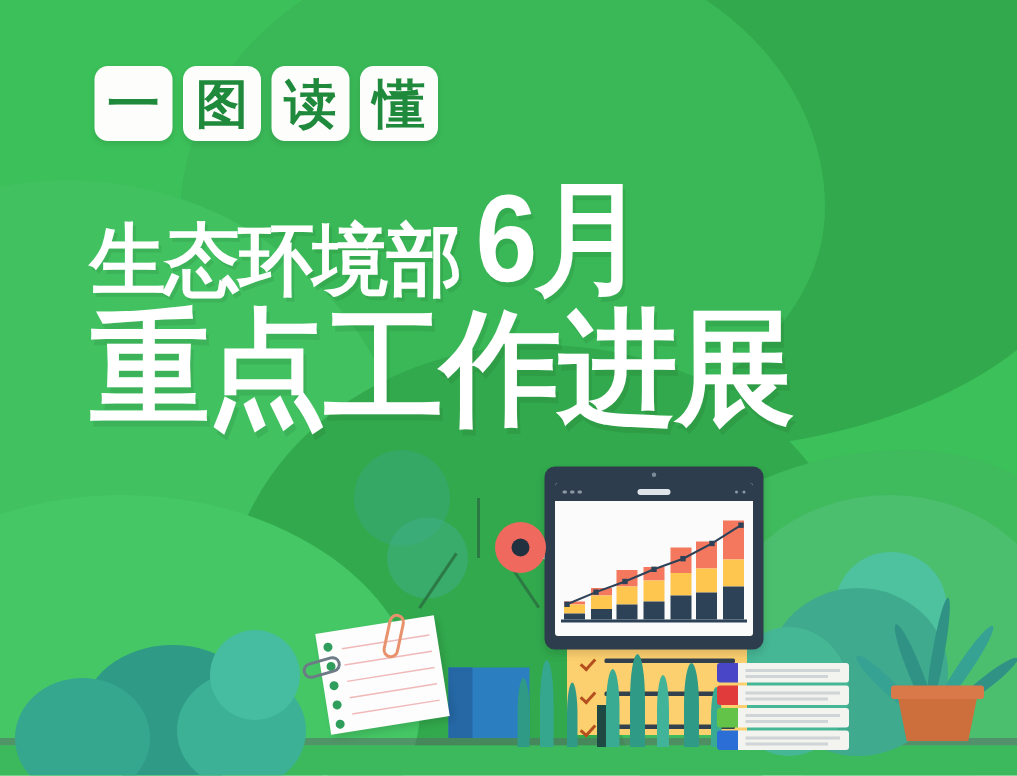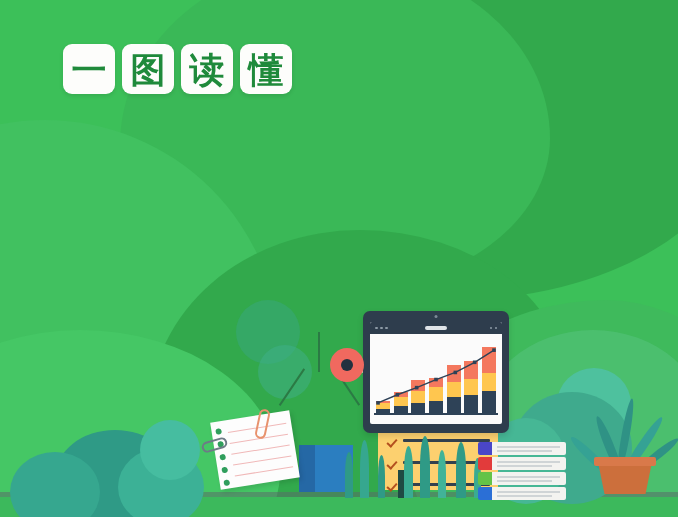--- a/index.html
+++ b/index.html
@@ -447,14 +447,21 @@
   <div class="ground"></div>
   <div class="ground-b"></div>
 
   <div class="badge-row">
     <div class="badge-cell">一</div>
     <div class="badge-cell">图</div>
     <div class="badge-cell">读</div>
     <div class="badge-cell">懂</div>
   </div>
 
+  <div class="title-wrap">
+    <div class="line2">
+      <span class="t-dept">生态环境部</span>
+      <span class="t-month">6月</span>
+    </div>
+    <div class="line3">重点工作进展</div>
+  </div>
 
 </div>
 
 </body></html>

